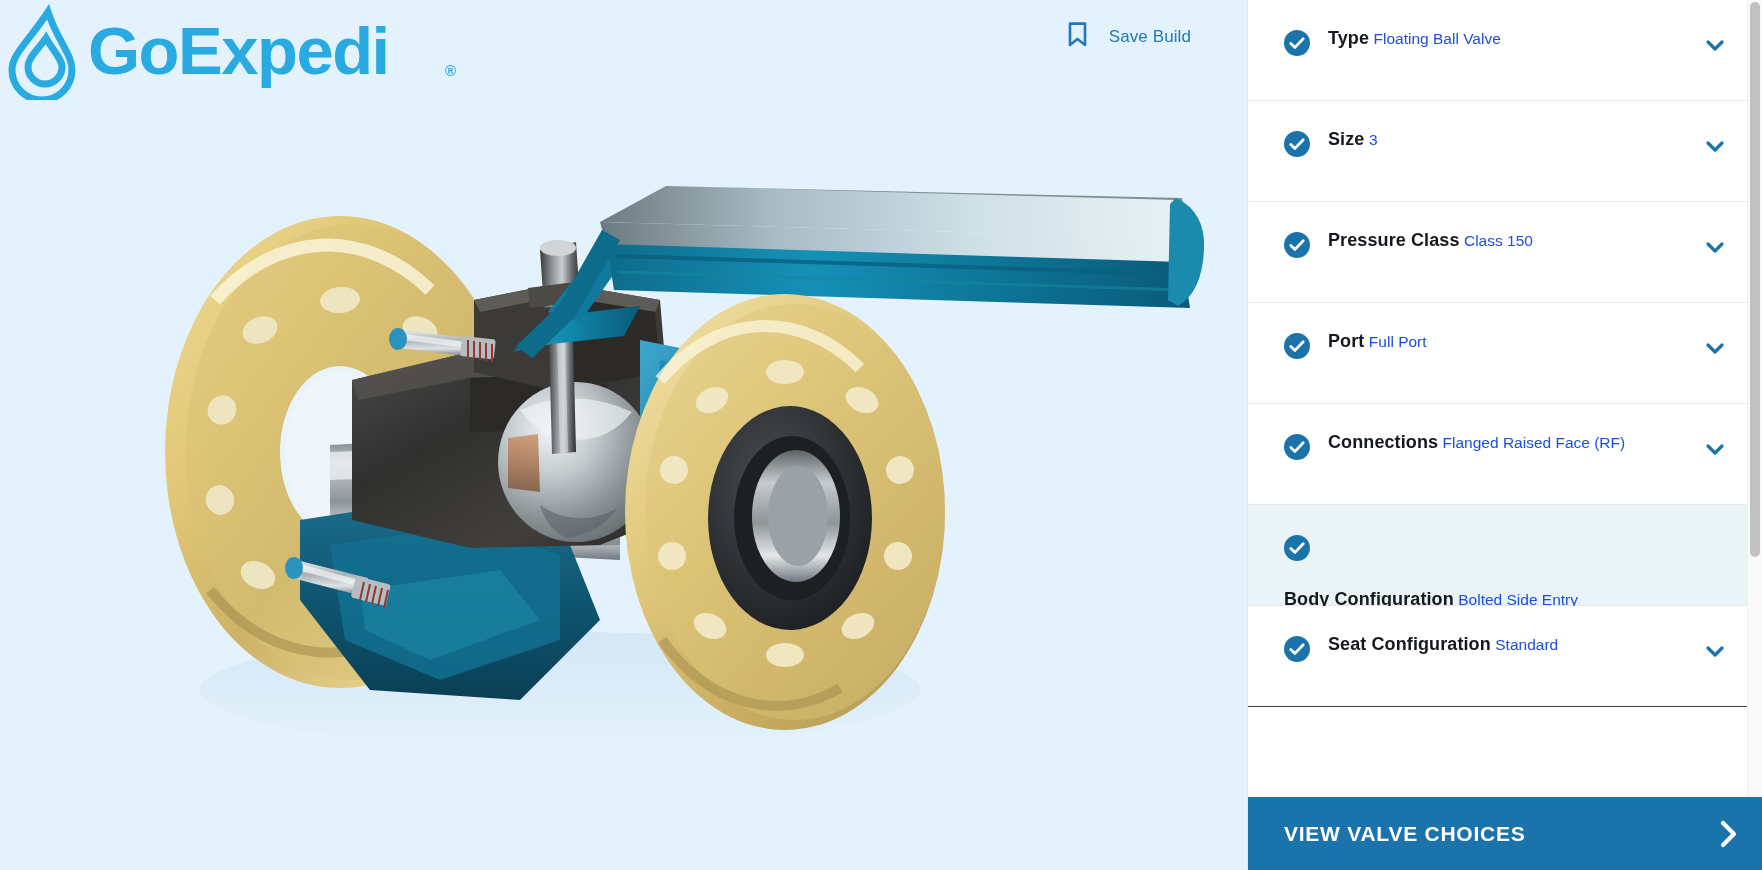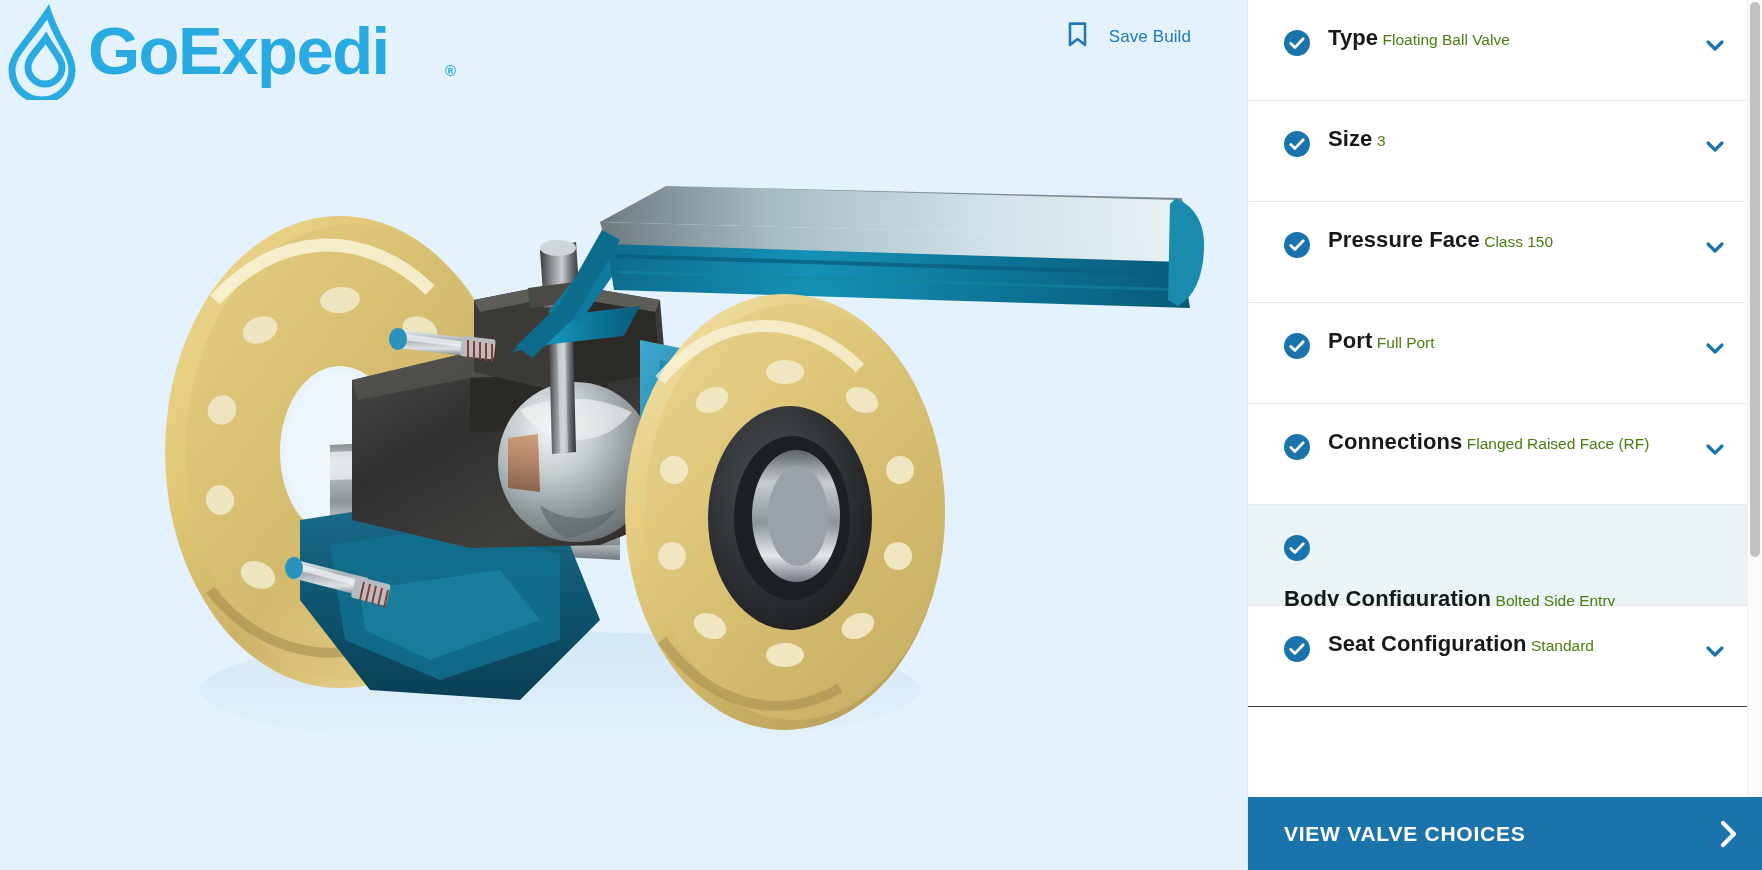--- a/index.html
+++ b/index.html
@@ -107,31 +107,31 @@
     margin-right: 18px;
   }
   .check-icon svg { display: block; }
 
   .opt-text {
     flex: 1 1 auto;
     padding-top: 26px;
     min-width: 0;
   }
   .opt-title {
-    font-size: 22px;
+    font-size: 18px;
     font-weight: 700;
     color: #15181c;
     letter-spacing: .1px;
     line-height: 24px;
   }
   .opt-value {
     margin-top: 11px;
     font-size: 15.5px;
     font-weight: 400;
-    color: #4d7c0f;
+    color: #1d4ed8;
     line-height: 21px;
   }
 
   .chev {
     flex: 0 0 26px;
     width: 26px;
     height: 26px;
     margin-top: 32px;
     margin-right: 12px;
   }
@@ -484,21 +484,21 @@
   </div>
 
   <div class="opt-row">
     <span class="check-icon">
       <svg width="26" height="26" viewBox="0 0 26 26" xmlns="http://www.w3.org/2000/svg">
         <circle cx="13" cy="13" r="13" fill="#1b73ac"></circle>
         <path d="M6.8 13.4 L11 17.4 L19.2 8.8" fill="none" stroke="#ffffff" stroke-width="2.8" stroke-linecap="round" stroke-linejoin="round"></path>
       </svg>
     </span>
     <span class="opt-text">
-      <span class="opt-title">Pressure Face</span>
+      <span class="opt-title">Pressure Class</span>
       <span class="opt-value">Class 150</span>
     </span>
     <span class="chev">
       <svg width="26" height="26" viewBox="0 0 26 26" xmlns="http://www.w3.org/2000/svg">
         <path d="M6 10 L13 17 L20 10" fill="none" stroke="#1b73ac" stroke-width="3.2" stroke-linecap="round" stroke-linejoin="round"></path>
       </svg>
     </span>
   </div>
 
   <div class="opt-row">

